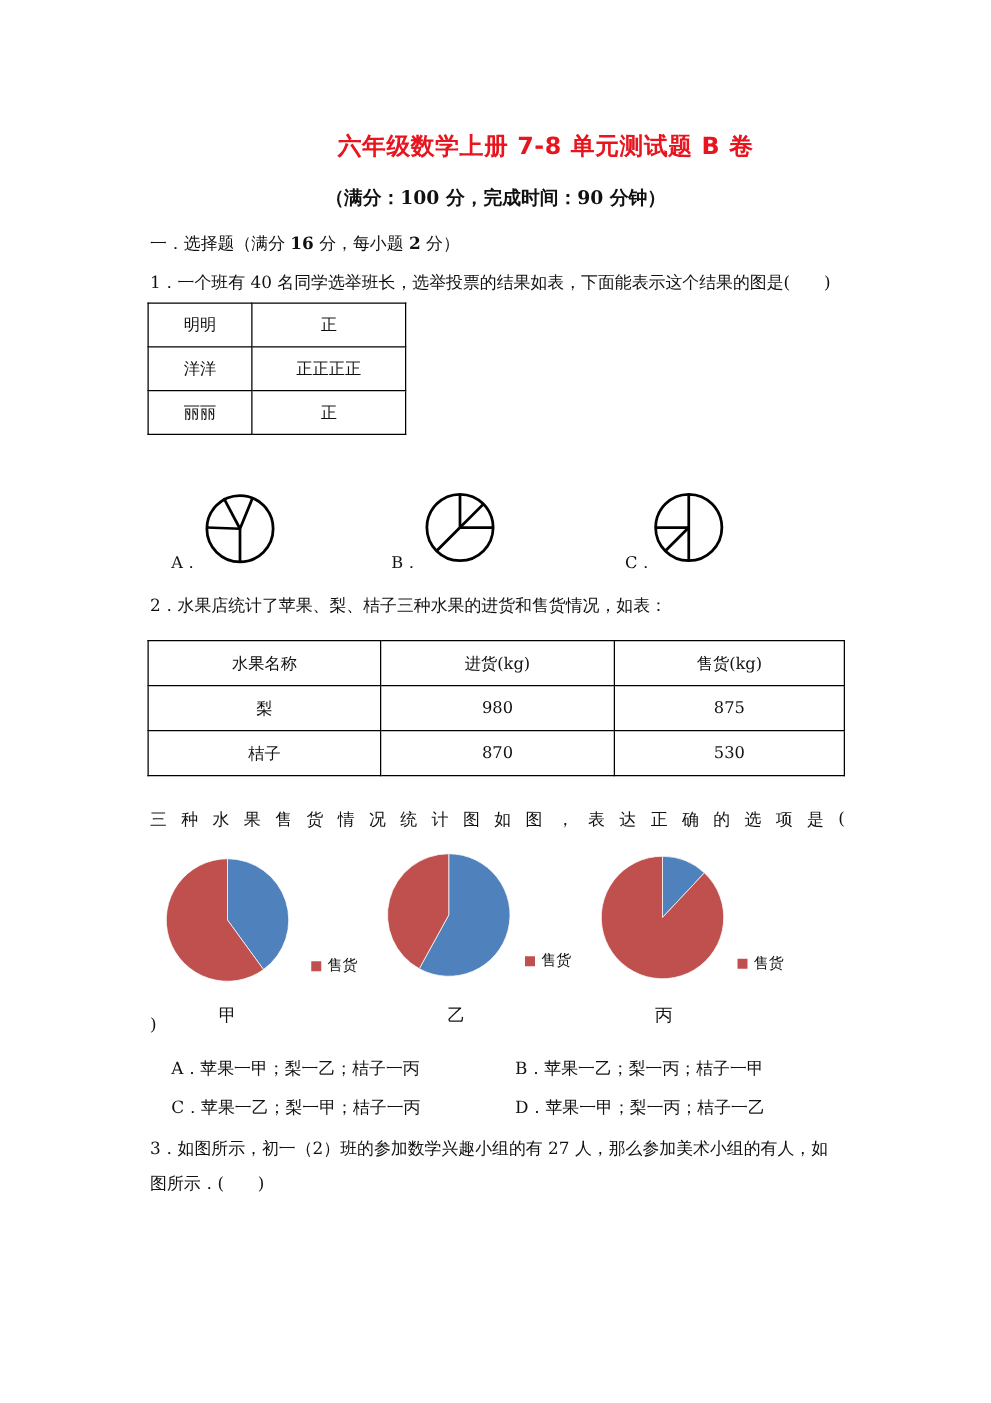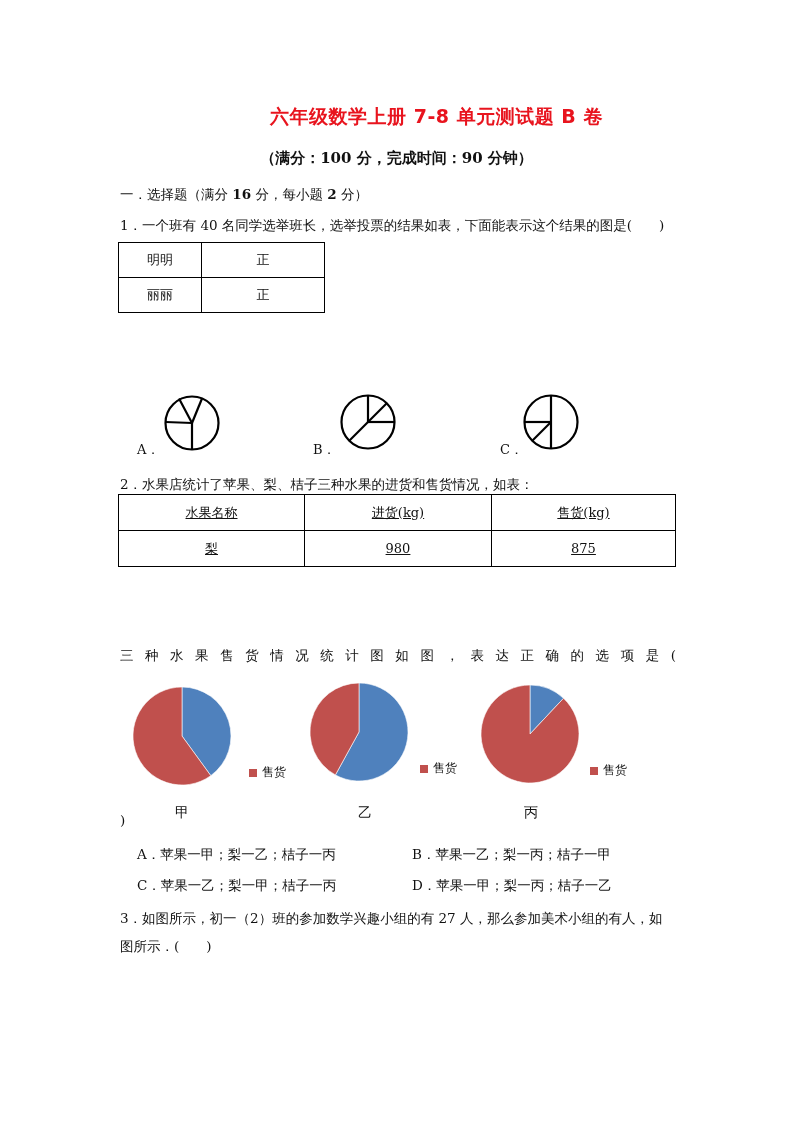--- a/index.html
+++ b/index.html
@@ -10,21 +10,21 @@
            color:#e8141e; font-family:"DejaVu Sans","Liberation Sans",sans-serif; letter-spacing:0.5px;padding-left:40px; }
   .subtitle { left:0; width:793px; top:149px; text-align:center; font-size:15px; font-weight:bold; }
   .line { font-size:13.5px; white-space:nowrap; }
   .section { left:120px; top:186px; font-size:13.5px; }
   .section b { font-weight:bold; }
   table { border-collapse:collapse; position:absolute; font-size:13px; }
   td { border:1px solid #000; text-align:center; padding:0; }
   .t1 { left:118px; top:242px; width:207px; }
   .t1 td { height:34px; }
   .t1 td.c1 { width:82px; }
-  .t2 { left:118px; top:494px; width:558px;text-decoration:underline; }
+  .t2 { left:118px; top:512px; width:558px; }
   .t2 td { height:35px; }
   .t2 td.c1 { width:185px; } .t2 td.c2 { width:186px; }
   .opt-label { font-size:13px; }
   .spaced { left:120px; top:647px; width:556px; font-size:13.5px; display:flex; justify-content:space-between; }
   .legend { font-family:"DejaVu Sans","Liberation Sans",sans-serif; font-size:12px; display:flex; align-items:center; gap:5px; }
   .legend .sw { width:8px; height:8px; display:inline-block; }
   .pie-cap { font-family:"DejaVu Sans","Liberation Sans",sans-serif; font-size:14px; }
   .ans { font-size:13.5px; }
   svg { position:absolute; overflow:visible; }
 </style>
@@ -36,20 +36,24 @@
 
 <div class="abs section"><span>一．选择题（满分 </span><b>16</b><span> 分，每小题 </span><b>2</b><span> 分）</span></div>
 
 <div class="abs line" style="left:120px;top:217px;">1．一个班有 40 名同学选举班长，选举投票的结果如表，下面能表示这个结果的图是(　　)</div>
 
 <table class="t1">
   <tbody>
       <tr>
         <td class="c1">明明</td>
         <td>正</td>
+      </tr>
+  <tr>
+        <td class="c1">洋洋</td>
+        <td>正正正正</td>
       </tr>
   <tr>
         <td class="c1">丽丽</td>
         <td>正</td>
       </tr>
 </tbody>
   </table>
 
 <div class="abs opt-label" style="left:137px;top:441px;">A．</div>
 <svg style="left:164px;top:395px;" width="56" height="56" viewBox="0 0 56 56">
@@ -89,20 +93,25 @@
   <tbody>
       <tr>
     <td class="c1">水果名称</td>
     <td class="c2">进货(kg)</td>
     <td>售货(kg)</td>
   </tr>
   <tr>
     <td>梨</td>
     <td>980</td>
     <td>875</td>
+  </tr>
+  <tr>
+    <td>桔子</td>
+    <td>870</td>
+    <td>530</td>
   </tr>
 </tbody>
   </table>
 
 <div class="abs spaced" id="stem">
     <span>三</span>
     <span>种</span>
     <span>水</span>
     <span>果</span>
     <span>售</span>

